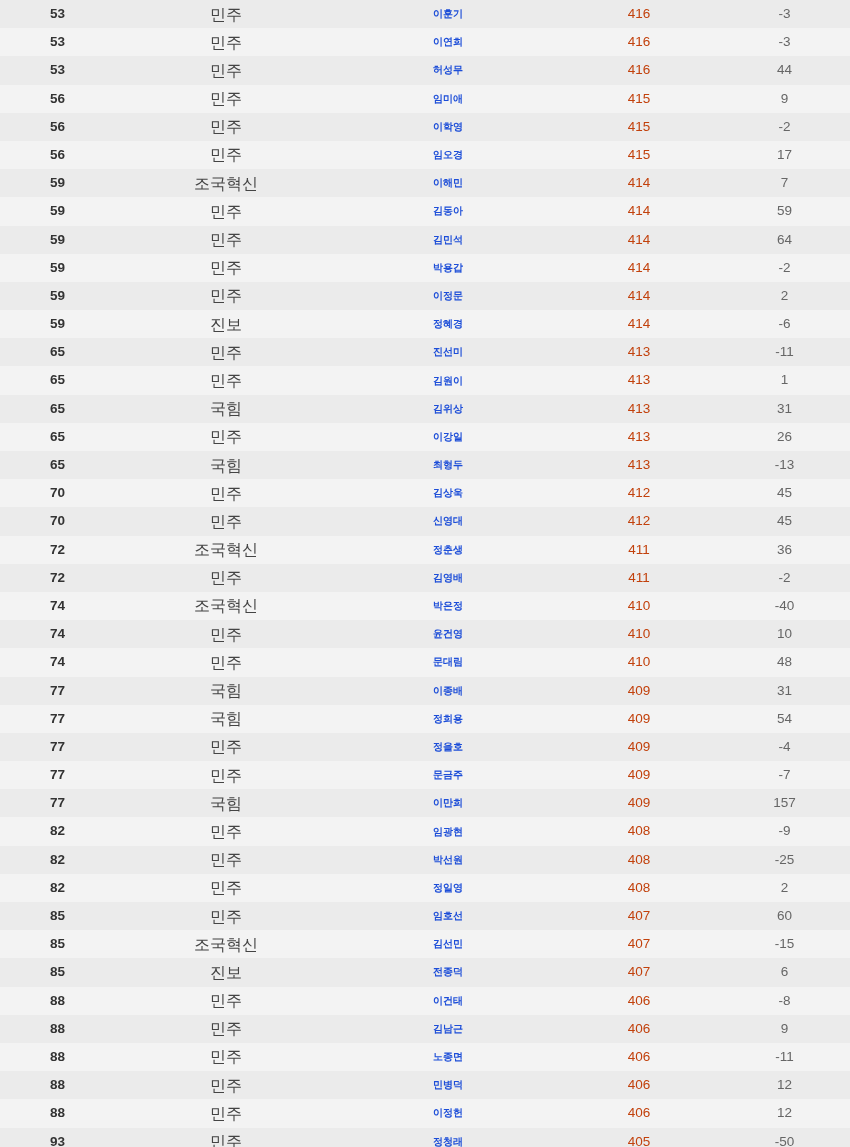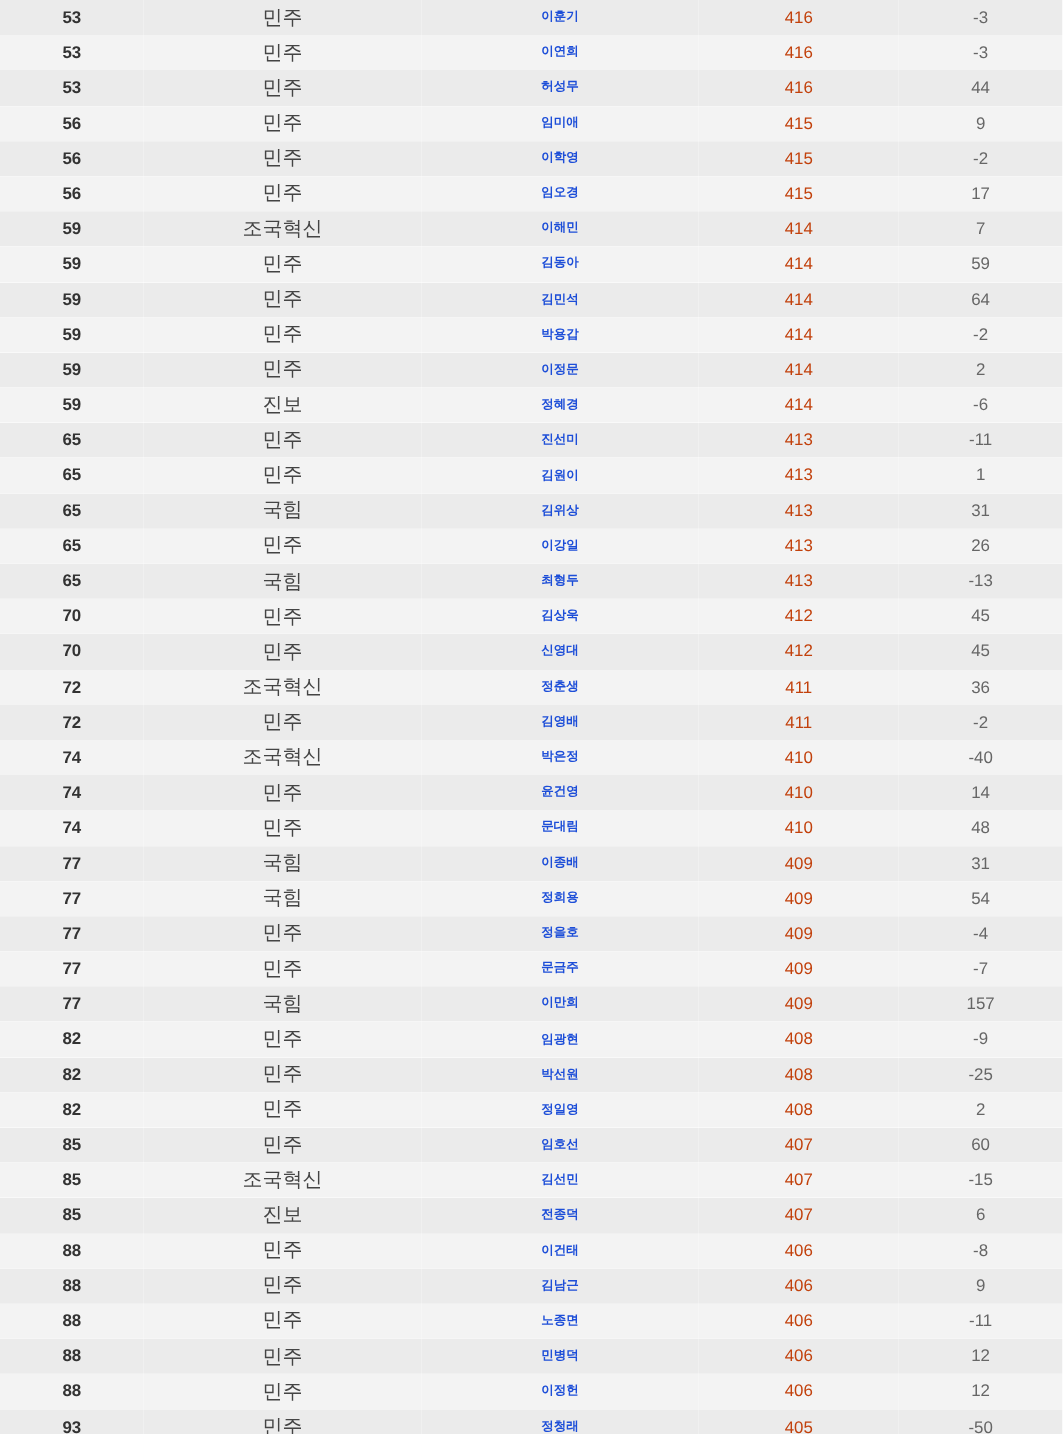--- a/index.html
+++ b/index.html
@@ -227,21 +227,21 @@
         <td class="party">조국혁신</td>
         <td class="name">박은정</td>
         <td class="score">410</td>
         <td class="delta">-40</td>
       </tr>
       <tr class="row-even">
         <td class="rank">74</td>
         <td class="party">민주</td>
         <td class="name">윤건영</td>
         <td class="score">410</td>
-        <td class="delta">14</td>
+        <td class="delta">10</td>
       </tr>
       <tr class="row-odd">
         <td class="rank">74</td>
         <td class="party">민주</td>
         <td class="name">문대림</td>
         <td class="score">410</td>
         <td class="delta">48</td>
       </tr>
       <tr class="row-even">
         <td class="rank">77</td>

